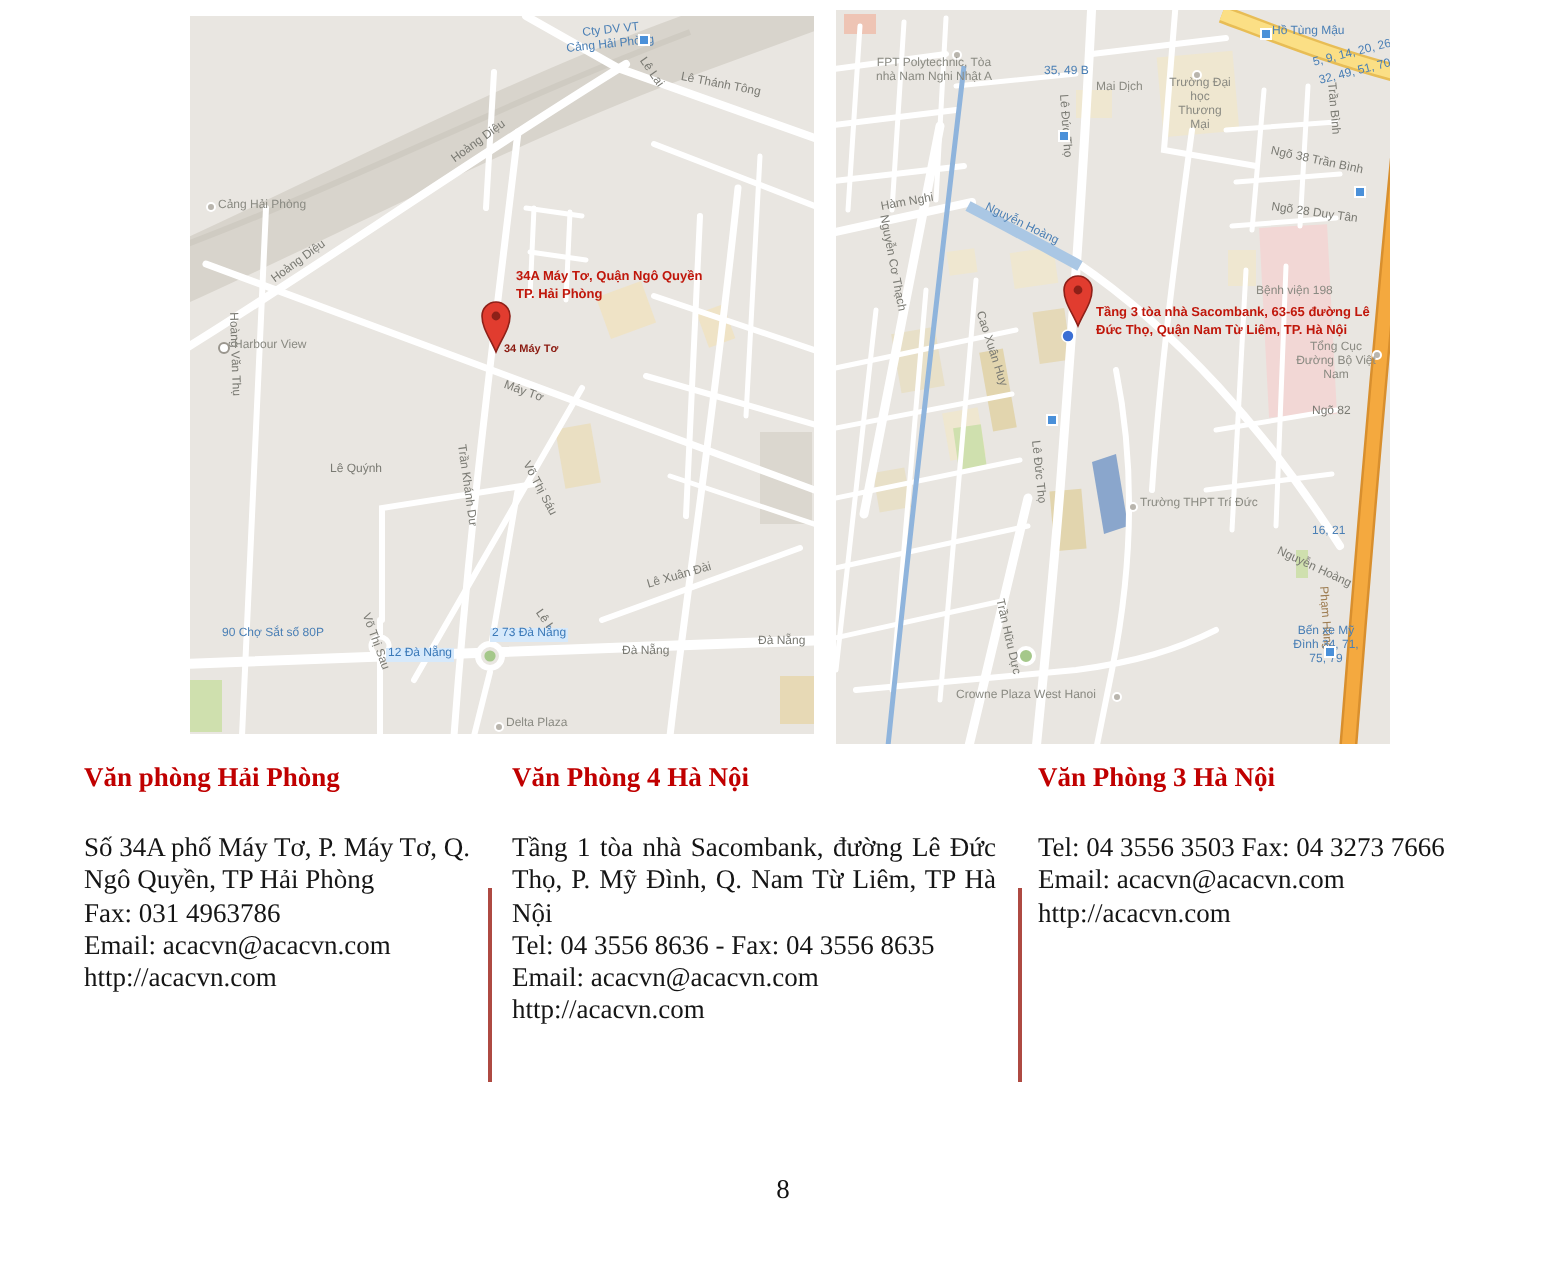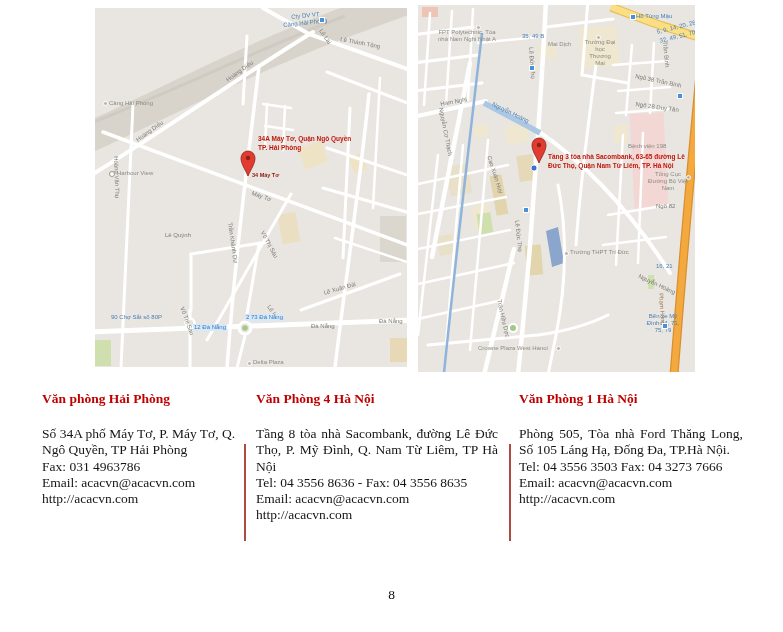--- a/index.html
+++ b/index.html
@@ -12,21 +12,21 @@
   .ml.poi{color:#8a8a82;}
   .ml.blue{color:#4a7fb5;}
   .ml.bushl{background:#d6e9fb;color:#3b79b8;padding:0 1px;}
   .ml.red{color:#c0170b;font-weight:bold;font-size:6.5px;}
   .ml.redsm{color:#8b1a10;font-weight:bold;font-size:5.5px;}
   .ml.brown{color:#9c7a4e;}
   .ml.wrap{white-space:normal;text-align:center;}
   .dot{position:absolute;width:3px;height:3px;border-radius:50%;background:#b9b5ad;border:1px solid #ffffff;}
   .ring{position:absolute;width:4px;height:4px;border-radius:50%;background:#ffffff;border:1px solid #9a968e;}
   .bsq{position:absolute;width:4px;height:4px;background:#4a90d9;border:1px solid #ffffff;}
-  .office{position:absolute;top:391px;font-size:13.5px;color:#151515;}
+  .office{position:absolute;top:381px;font-size:13.5px;color:#151515;}
   .office-title{color:#c00000;font-weight:bold;margin-bottom:19px;font-size:13.5px;}
   .office-address{line-height:16.3px;text-align:justify;}
   .office-address.left{text-align:left;}
   .office-line{line-height:16.3px;}
   .vdivider{position:absolute;width:2px;background:#ae4a42;}
   #page-number{position:absolute;left:0;right:0;top:587px;text-align:center;font-size:13.5px;color:#111;}
 </style>
 </head>
 <body>
 
@@ -238,31 +238,30 @@
     <div class="office-address left">Số 34A phố Máy Tơ, P. Máy Tơ, Q. Ngô Quyền, TP Hải Phòng</div>
     <div class="office-line">Fax: 031 4963786</div>
     <div class="office-line">Email: acacvn@acacvn.com</div>
     <div class="office-line">http://acacvn.com</div>
   </div>
 
   <div class="vdivider" style="left:244px;top:444px;height:97px;"></div>
 
   <div class="office" style="left:256px;width:242px;">
     <div class="office-title">Văn Phòng 4 Hà Nội</div>
-    <div class="office-address">Tầng 8 tòa nhà Sacombank, đường Lê Đức Thọ, P. Mỹ Đình, Q. Nam Từ Liêm, TP Hà Nội</div>
+    <div class="office-address">Tầng 1 tòa nhà Sacombank, đường Lê Đức Thọ, P. Mỹ Đình, Q. Nam Từ Liêm, TP Hà Nội</div>
     <div class="office-line">Tel: 04 3556 8636 - Fax: 04 3556 8635</div>
     <div class="office-line">Email: acacvn@acacvn.com</div>
     <div class="office-line">http://acacvn.com</div>
   </div>
 
   <div class="vdivider" style="left:509px;top:444px;height:97px;"></div>
 
   <div class="office" style="left:519px;width:224px;">
-    <div class="office-title">Văn Phòng 1 Hà Nội</div>
-    <div class="office-address">Phòng 505, Tòa nhà Ford Thăng Long, Số 105 Láng Hạ, Đống Đa, TP.Hà Nội.</div>
+    <div class="office-title">Văn Phòng 3 Hà Nội</div>
     <div class="office-line">Tel: 04 3556 3503 Fax: 04 3273 7666</div>
     <div class="office-line">Email: acacvn@acacvn.com</div>
     <div class="office-line">http://acacvn.com</div>
   </div>
 
   <div id="page-number">8</div>
 
 </div>
 
 </body></html>

